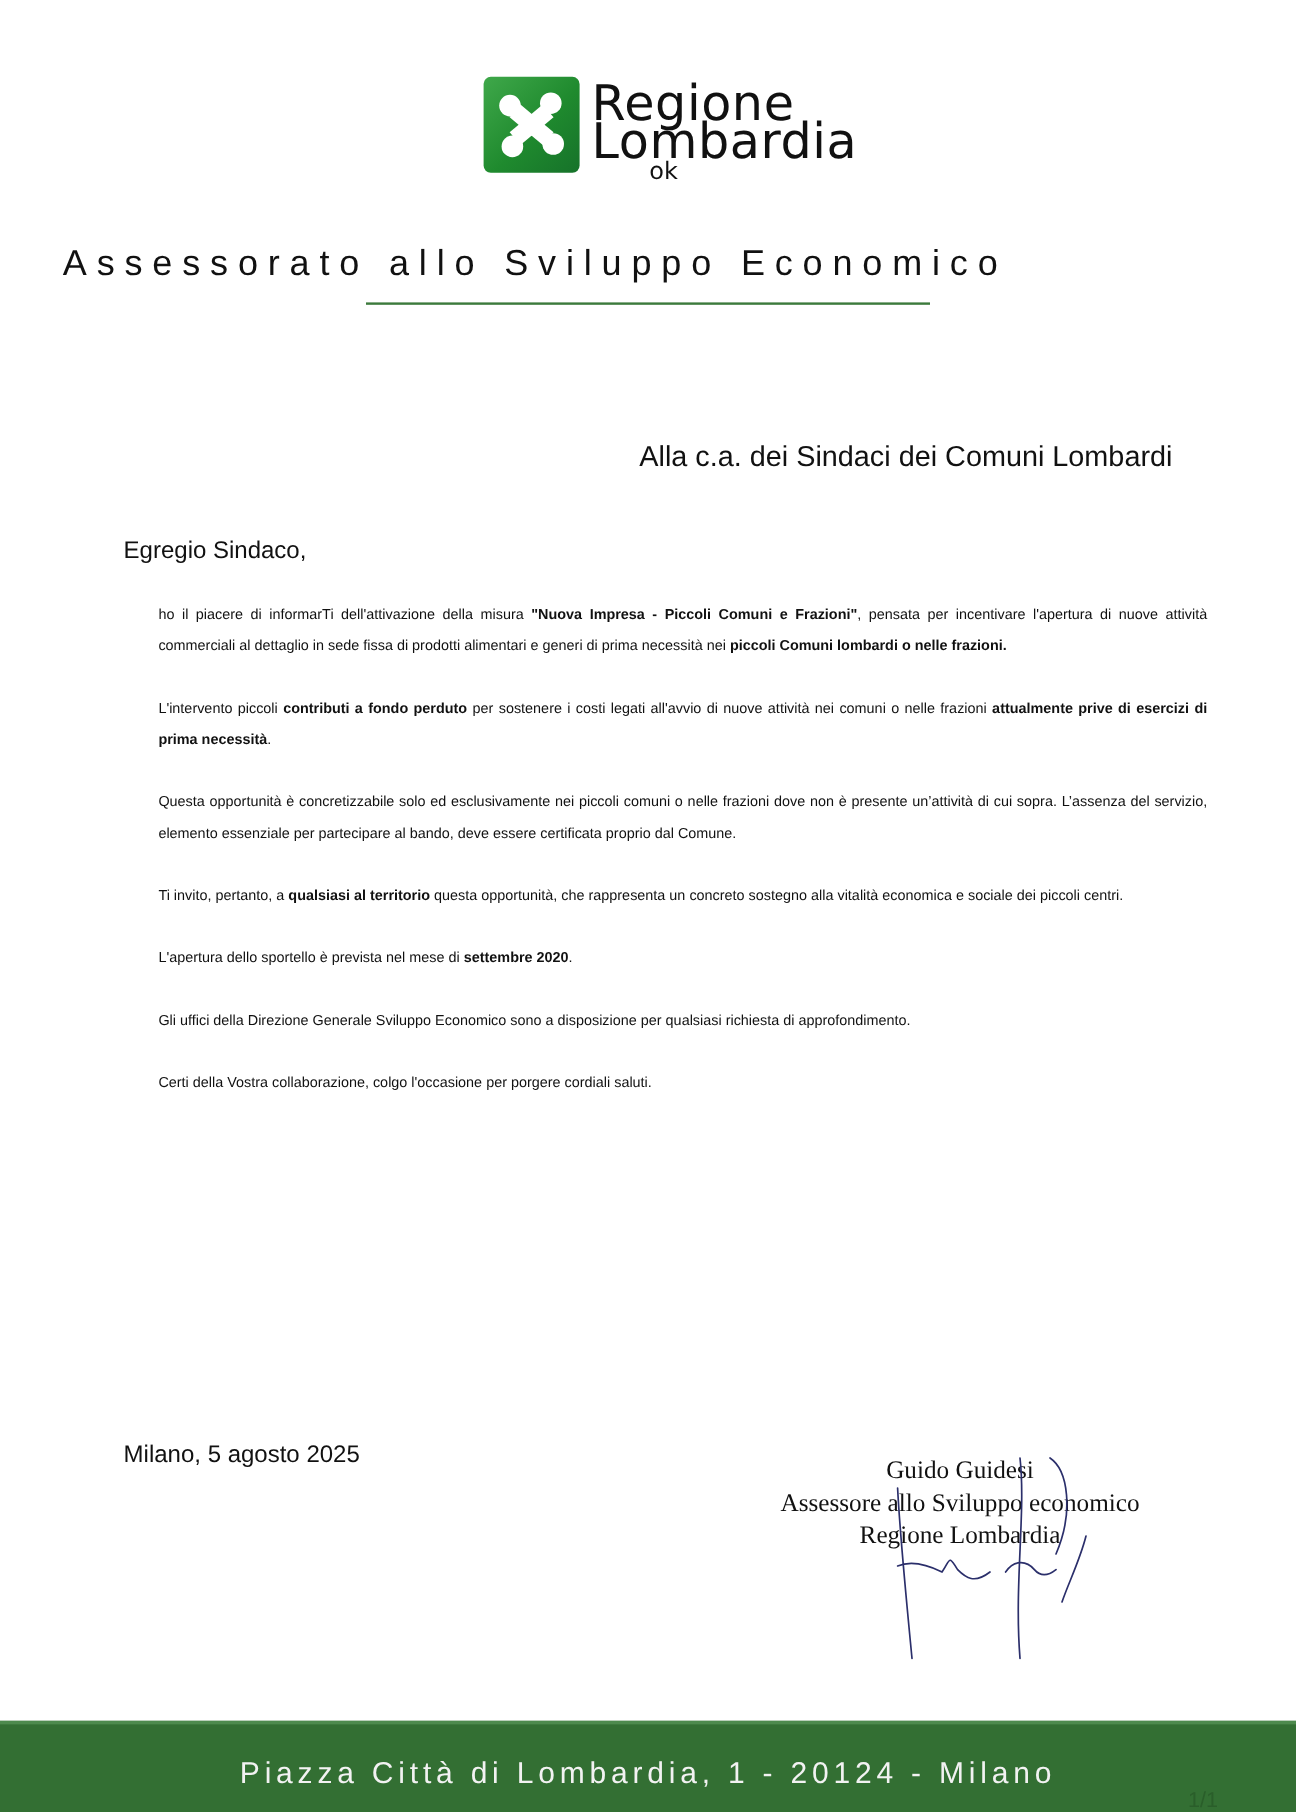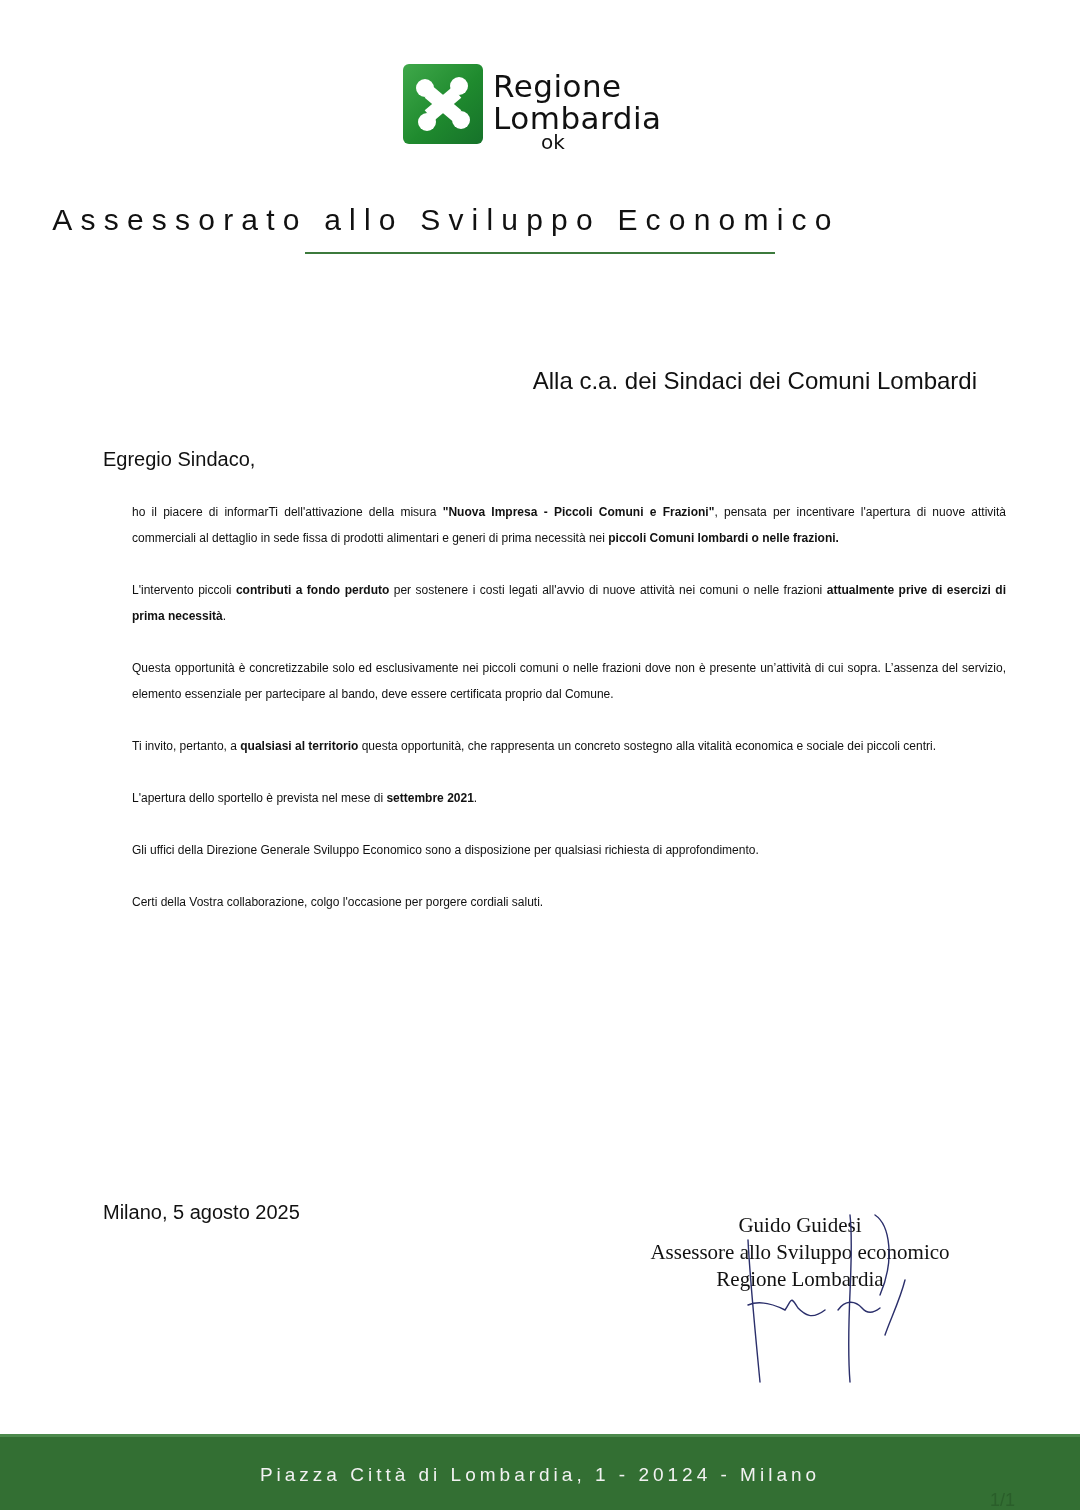--- a/index.html
+++ b/index.html
@@ -1,34 +1,34 @@
 <!DOCTYPE html>
 <html><head>
 <meta charset="utf-8">
 <style>
   html,body{margin:0;padding:0;}
   body{width:1080px;height:1510px;background:#ffffff;position:relative;overflow:hidden;font-family:"Liberation Sans",sans-serif;color:#111;}
   .logo{position:absolute;left:403px;top:64px;width:280px;height:84px;}
   .logo-mark{position:absolute;left:0;top:0;width:80px;height:80px;border-radius:6px;background:linear-gradient(135deg,#3fa84a 0%,#1f8a2e 55%,#16722a 100%);}
   .logo-mark svg{position:absolute;left:0;top:0;}
-  .logo-text{position:absolute;left:90px;top:6px;font-family:"DejaVu Sans",sans-serif;font-size:31px;line-height:32px;color:#111;letter-spacing:0.5px;}
+  .logo-text{position:absolute;left:90px;top:6px;font-family:"DejaVu Sans",sans-serif;font-size:41px;line-height:32px;color:#111;letter-spacing:0.5px;}
   .logo-ok{position:absolute;left:138px;top:66px;font-family:"DejaVu Sans",sans-serif;font-size:20px;color:#111;}
   .dept{position:absolute;left:0;width:892px;top:192px;text-align:center;font-size:30px;letter-spacing:8.2px;color:#111;font-family:"Liberation Sans",sans-serif;margin-top:11px;}
   .dept-rule{position:absolute;left:305px;top:252px;width:470px;height:2px;background:#3c7a3c;}
   .addressee{position:absolute;right:103px;top:367px;font-size:24px;color:#111;}
   .salutation{position:absolute;left:103px;top:448px;font-size:20px;}
   .body{position:absolute;left:103px;top:499px;width:874px;font-size:12px;line-height:26px;text-align:justify;margin-left:29px;}
   .body p{margin:0 0 26px 0;}
   .body b{font-weight:bold;}
   .place-date{position:absolute;left:103px;top:1201px;font-size:20px;}
   .sig{position:absolute;left:600px;top:1212px;width:400px;text-align:center;font-family:"Liberation Serif",serif;font-size:21px;line-height:27px;color:#111;}
   .sig div{margin:0;}
   .signature-scrawl{position:absolute;left:600px;top:1200px;width:400px;height:200px;pointer-events:none;}
   .footer{position:absolute;left:0;top:1434px;width:1080px;height:76px;background:#336f33;border-top:3px solid #4d8a4d;}
-  .footer-text{position:absolute;left:0;width:1080px;top:1464px;text-align:center;color:#f2f2f2;font-size:19px;letter-spacing:4px;}
+  .footer-text{position:absolute;left:0;width:1080px;top:1464px;text-align:center;color:#f2f2f2;font-size:25px;letter-spacing:4px;}
   .page-num{position:absolute;left:990px;top:1490px;color:#2a5e2a;font-size:18px;}
 </style>
 </head>
 <body>
 
 <div class="logo">
   <div class="logo-mark">
     <svg width="80" height="80" viewBox="0 0 80 80">
       <g fill="#ffffff">
         <circle cx="40" cy="40" r="9"></circle>
@@ -52,21 +52,21 @@
 <div class="dept-rule"></div>
 
 <div class="addressee">Alla c.a. dei Sindaci dei Comuni Lombardi</div>
 <div class="salutation">Egregio Sindaco,</div>
 
 <div class="body">
   <p><span>ho il piacere di informarTi dell'attivazione della misura </span><b>"Nuova Impresa - Piccoli Comuni e Frazioni"</b><span>, pensata per incentivare l'apertura di nuove attività commerciali al dettaglio in sede fissa di prodotti alimentari e generi di prima necessità nei </span><b>piccoli Comuni lombardi o nelle frazioni.</b></p>
   <p><span>L'intervento piccoli </span><b>contributi a fondo perduto</b><span> per sostenere i costi legati all'avvio di nuove attività nei comuni o nelle frazioni </span><b>attualmente prive di esercizi di prima necessità</b><span>.</span></p>
   <p>Questa opportunità è concretizzabile solo ed esclusivamente nei piccoli comuni o nelle frazioni dove non è presente un’attività di cui sopra. L’assenza del servizio, elemento essenziale per partecipare al bando, deve essere certificata proprio dal Comune.</p>
   <p><span>Ti invito, pertanto, a </span><b>qualsiasi al territorio</b><span> questa opportunità, che rappresenta un concreto sostegno alla vitalità economica e sociale dei piccoli centri.</span></p>
-  <p><span>L'apertura dello sportello è prevista nel mese di </span><b>settembre 2021</b><span>.</span></p>
+  <p><span>L'apertura dello sportello è prevista nel mese di </span><b>settembre 2020</b><span>.</span></p>
   <p>Gli uffici della Direzione Generale Sviluppo Economico sono a disposizione per qualsiasi richiesta di approfondimento.</p>
   <p>Certi della Vostra collaborazione, colgo l'occasione per porgere cordiali saluti.</p>
 </div>
 
 <div class="place-date">Milano, 5 agosto 2025</div>
 
 <div class="sig">
   <div>Guido Guidesi</div>
   <div>Assessore allo Sviluppo economico</div>
   <div>Regione Lombardia</div>

